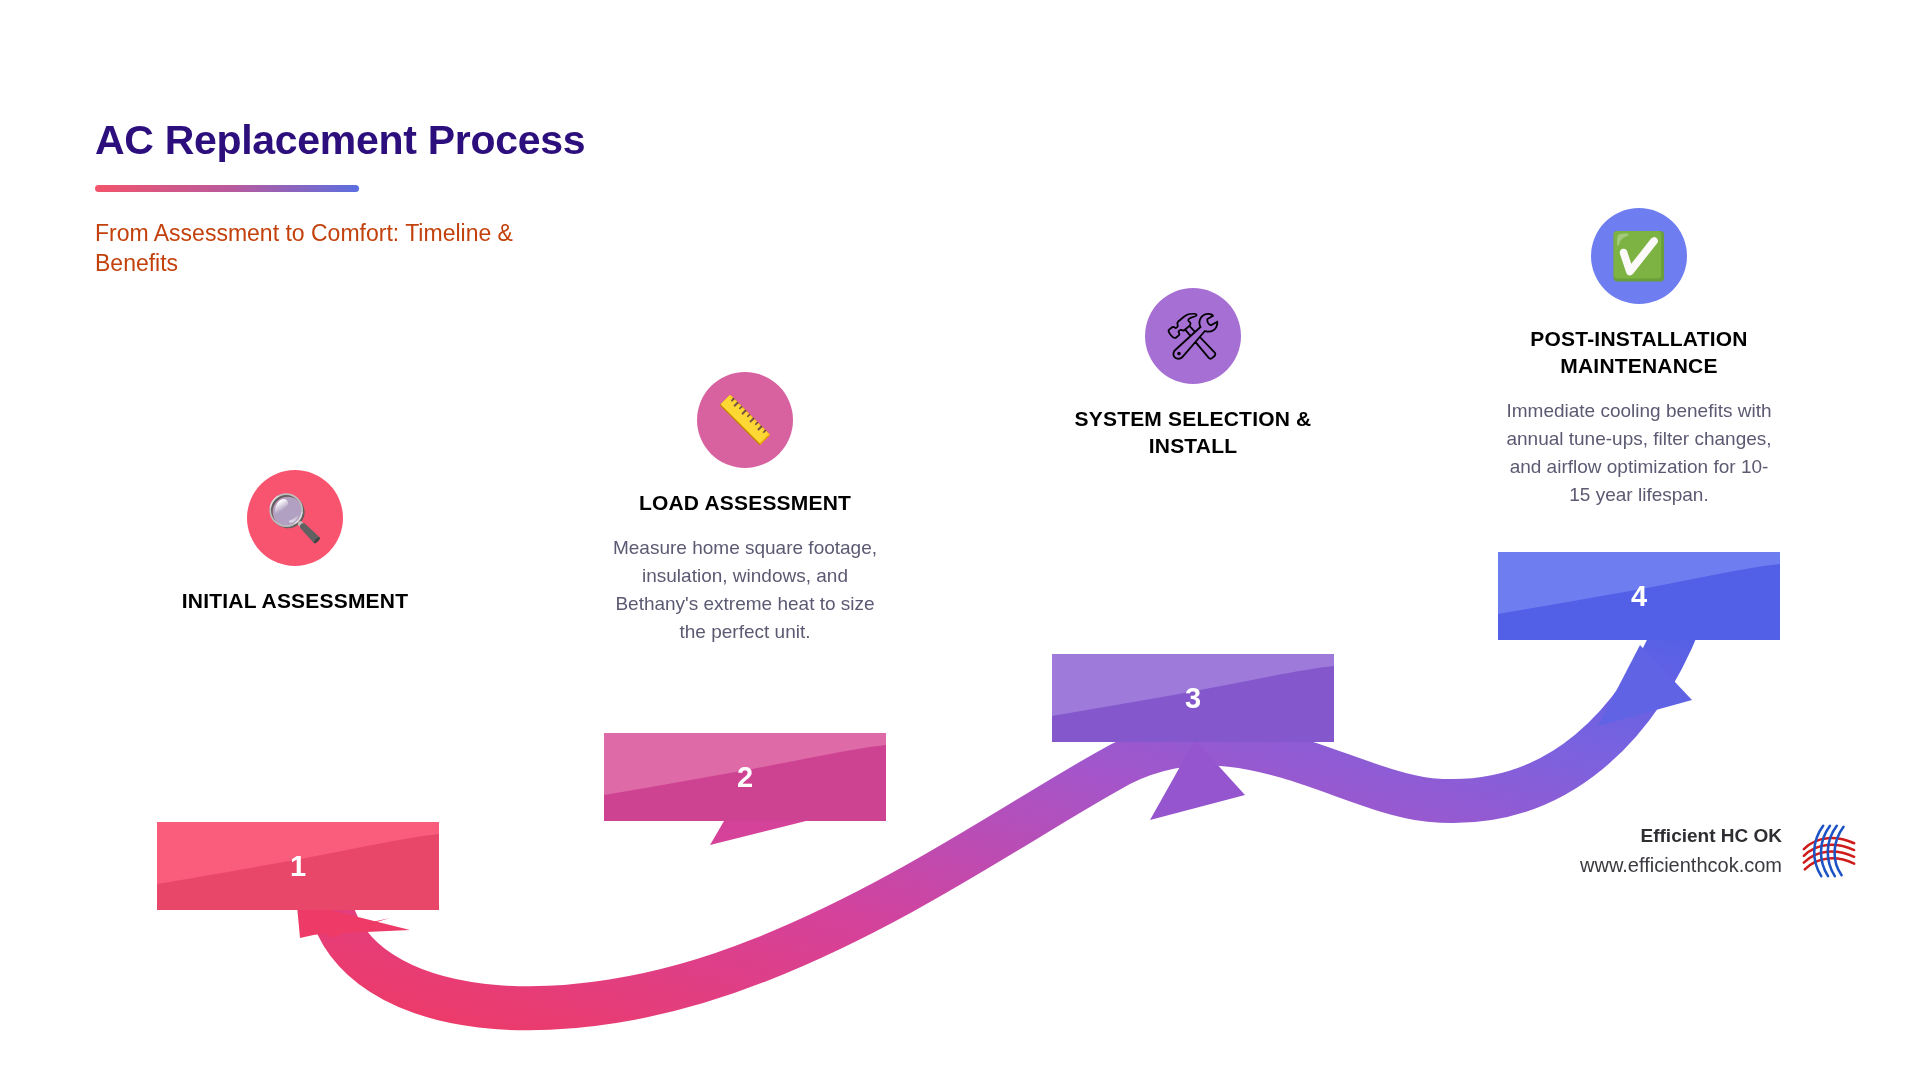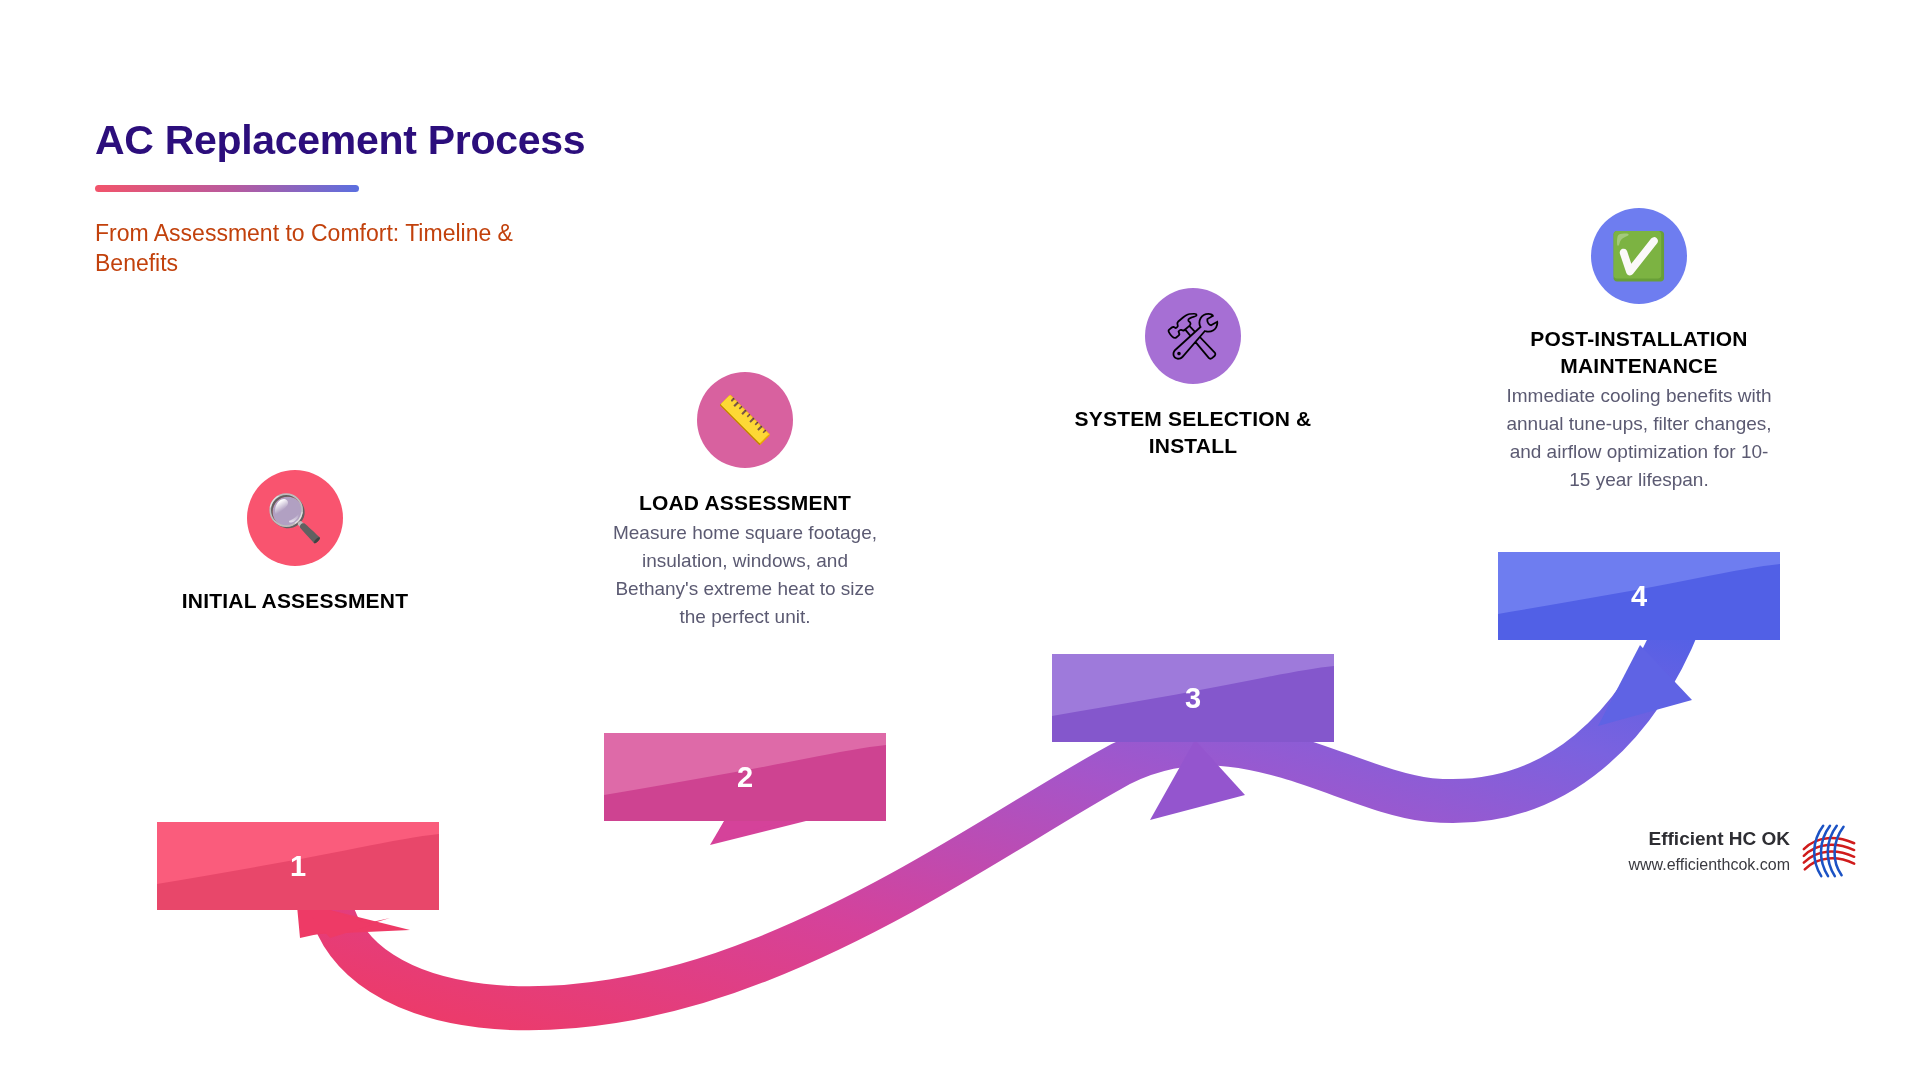--- a/index.html
+++ b/index.html
@@ -35,43 +35,43 @@
   .circle {
     width:96px; height:96px; border-radius:50%;
     margin:0 auto; display:flex; align-items:center; justify-content:center;
     font-size:46px; line-height:1;
   }
   .step-title {
     margin-top:22px; font-size:21px; font-weight:bold; color:#000000;
     letter-spacing:.2px; line-height:1.28;
   }
   .step-desc {
-    margin-top:2px; font-size:19px; color:#5B5A72; line-height:1.48;
+    margin-top:17px; font-size:19px; color:#5B5A72; line-height:1.48;
     padding:0 12px;
   }
 
   
   .numblock {
     position:absolute; z-index:2;
     width:282px; height:88px;
     display:flex; align-items:center; justify-content:center;
     overflow:hidden;
   }
   .numblock .wave { position:absolute; inset:0; }
   .numblock .num {
     position:relative; z-index:2;
     color:#fff; font-size:29px; font-weight:bold;
   }
 
   
   #footer { position:absolute; right:60px; bottom:58px; z-index:4;
-            display:flex; align-items:center; gap:8px; }
+            display:flex; align-items:center; gap:16px; }
   #footer-text { text-align:right; }
   #brand-name { font-size:19px; font-weight:bold; color:#2E2E33; line-height:1.5; }
-  #brand-url  { font-size:16px; color:#3A3A40; line-height:1.5; }
+  #brand-url  { font-size:20px; color:#3A3A40; line-height:1.5; }
   #brand-logo { width:62px; height:62px; }
 </style>
 </head>
 <body>
 
 <div id="stage">
 
   <div id="header">
     <div id="title">AC Replacement Process</div>
     <div id="accent-bar"></div>

